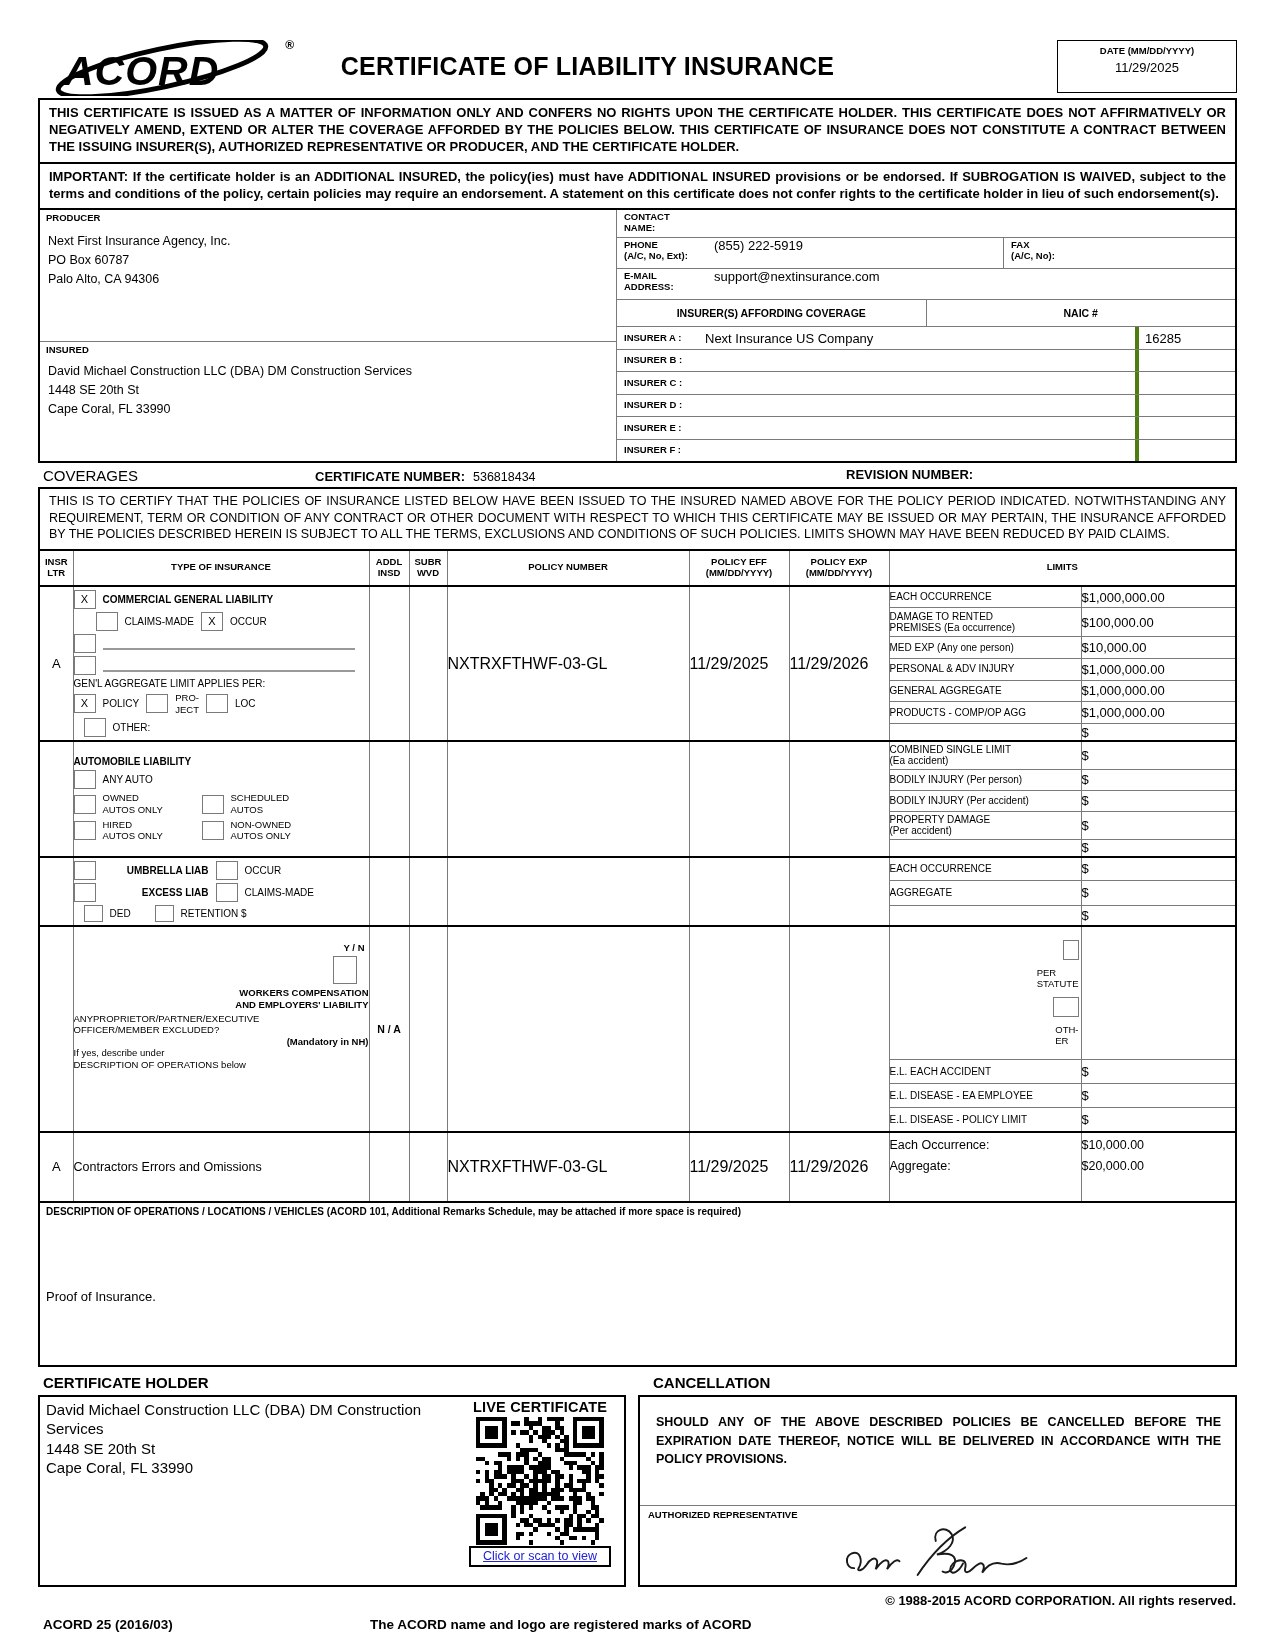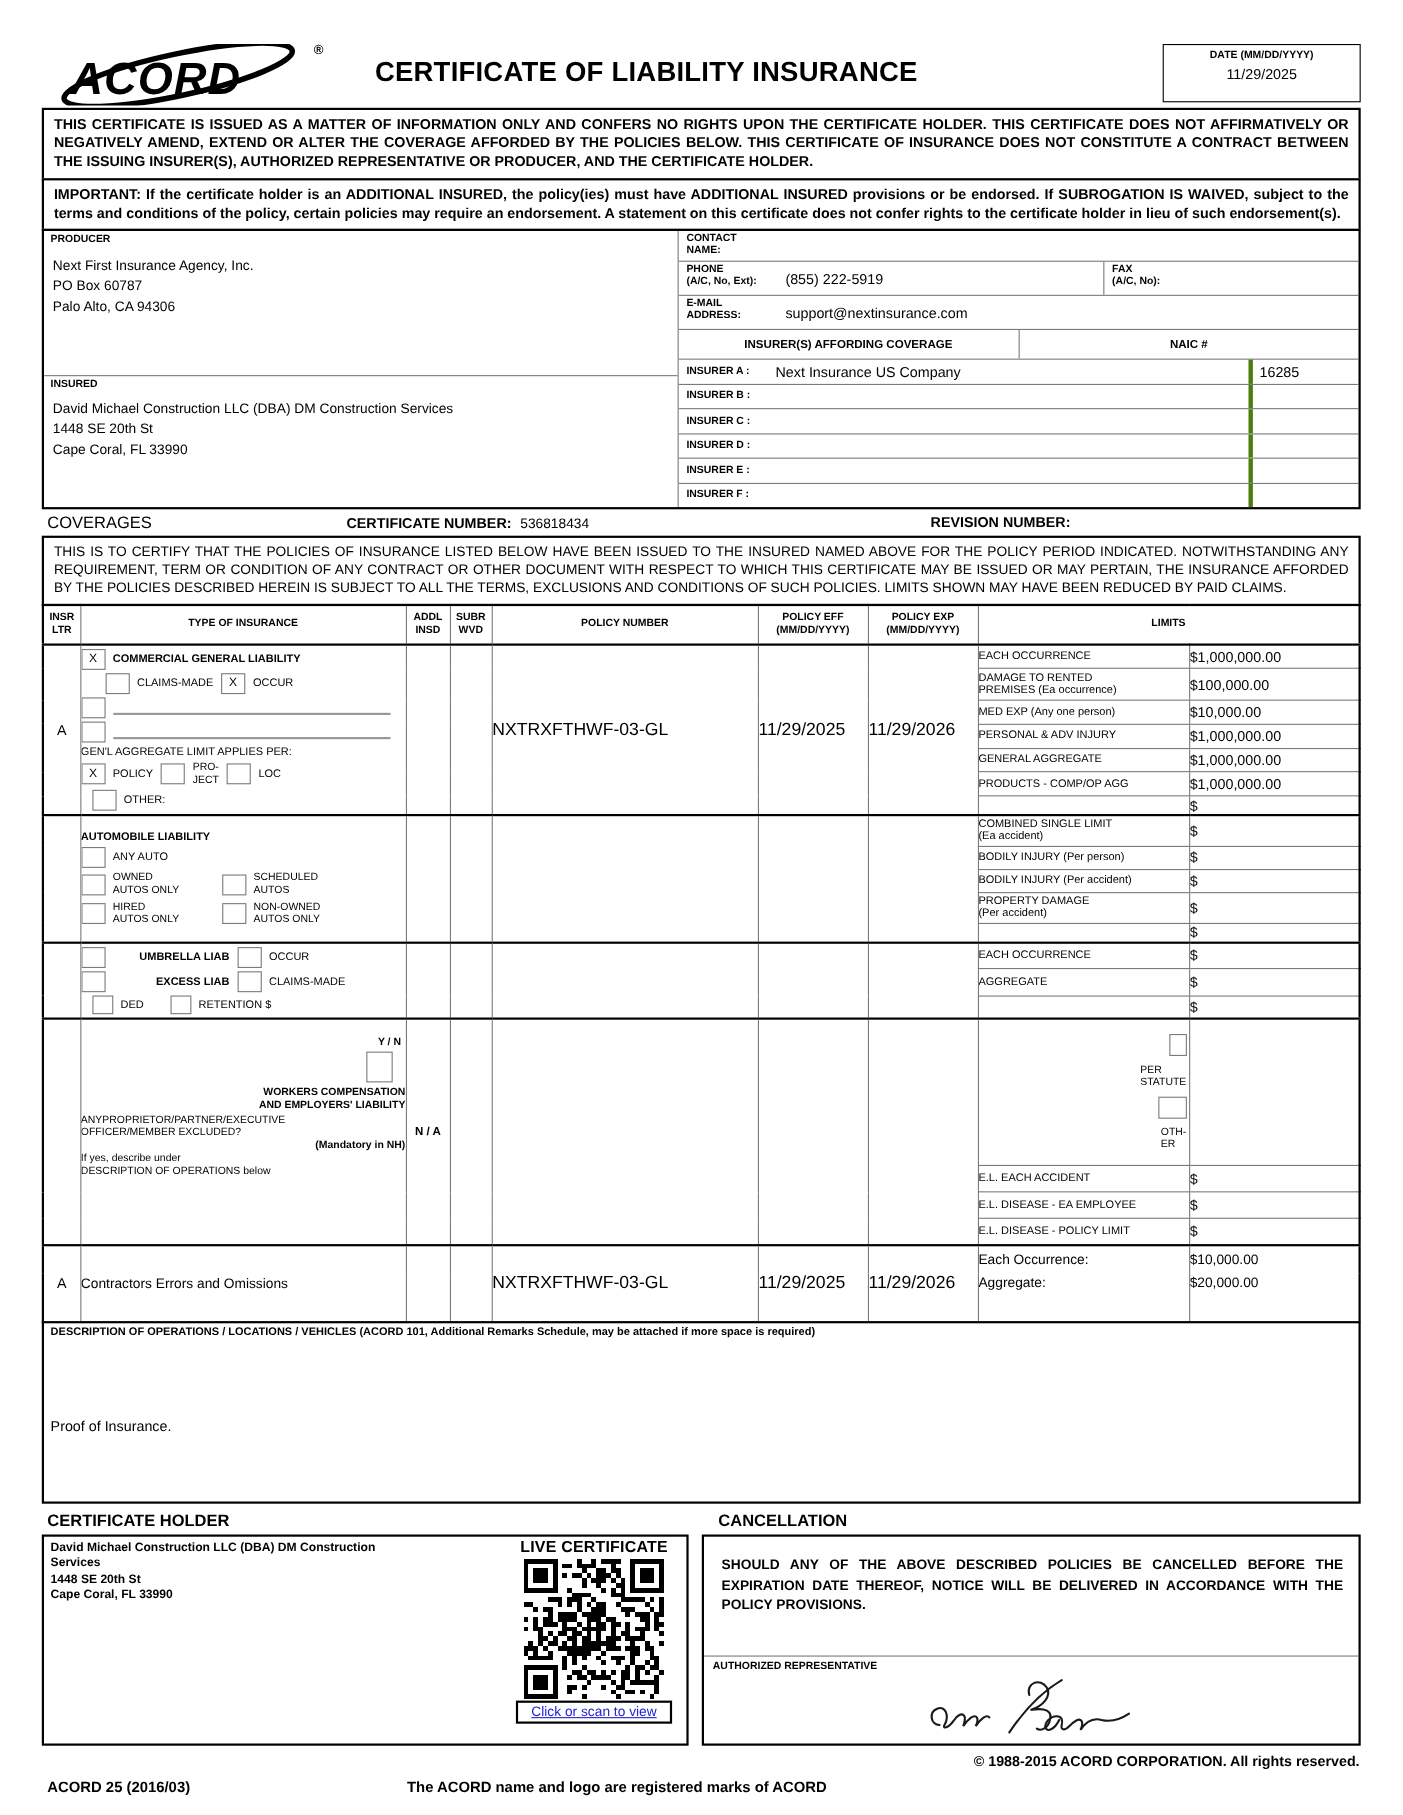--- a/index.html
+++ b/index.html
@@ -22,21 +22,21 @@
   .notice{padding:5px 9px 6px 9px;font-size:13px;font-weight:bold;line-height:1.3;text-align:justify;}
 
   
   .pc{display:grid;grid-template-columns:577px 1fr;}
   .pc-left{border-right:1px solid #7a7a7a;}
   .producer{height:132px;border-bottom:1px solid #7a7a7a;padding:3px 6px;box-sizing:border-box;}
   .insured{height:113px;padding:3px 6px;box-sizing:border-box;}
   .lbl{font-size:9.5px;font-weight:bold;line-height:1.15;}
   .addr{font-size:12.5px;line-height:1.35;margin-top:9px;}
   .addr div{margin:2px;}
-  .crow{display:flex;border-bottom:1px solid #7a7a7a;box-sizing:border-box;align-items:center;}
+  .crow{display:flex;border-bottom:1px solid #7a7a7a;box-sizing:border-box;}
   .crow .clab{flex:0 0 82px;align-self:stretch;padding:2px 0 0 7px;}
   .cval{font-size:13px;padding-left:8px;}
   .faxcell{flex:0 0 232px;border-left:1px solid #7a7a7a;align-self:stretch;padding:2px 0 0 7px;box-sizing:border-box;}
   .h28{height:28px}.h31{height:31px}
   .ihdr{display:flex;height:26px;border-bottom:1px solid #7a7a7a;}
   .ihdr .ic{flex:1;text-align:center;font-size:10.5px;font-weight:bold;line-height:26px;}
   .naic{flex:0 0 100px;border-left:1px solid #7a7a7a;box-sizing:border-box;}
   .irow{display:flex;height:21.5px;border-bottom:1px solid #7a7a7a;align-items:center;}
   .irow:last-child{border-bottom:none;}
   .irow .ilab{flex:0 0 88px;padding-left:7px;box-sizing:border-box;}
@@ -89,21 +89,21 @@
   .desc .dl{font-size:10px;font-weight:bold;}
   .desc .dt{font-size:13px;margin-top:72px;}
 
   
   .bh{display:flex;margin-top:4px;height:24px;align-items:center;}
   .bh .s1{width:588px;padding-left:5px;font-size:15px;font-weight:bold;}
   .bh .s2{margin-left:12px;padding-left:10px;font-size:15px;font-weight:bold;}
   .bottom{display:flex;gap:12px;}
   .holderbox{flex:0 0 588px;border:2px solid #000;box-sizing:border-box;height:192px;position:relative;padding:3px 6px;}
   .cancelbox{flex:1;border:2px solid #000;box-sizing:border-box;height:192px;display:flex;flex-direction:column;}
-  .holder-addr{font-size:11px;line-height:1.3;width:400px;font-weight:bold;}
+  .holder-addr{font-size:15px;line-height:1.3;width:400px;}
   .qrzone{position:absolute;right:8px;top:2px;width:152px;text-align:center;}
   .live{font-size:14.5px;font-weight:bold;letter-spacing:.2px;}
   .qrbox{width:128px;height:128px;margin:2px auto 0 auto;display:block;}
   .qrlink{border:2px solid #000;margin:1px auto 0 auto;width:142px;padding:0 2px;box-sizing:border-box;}
   .qrlink a{font-size:12.5px;color:#2222d6;text-decoration:underline;display:block;line-height:1.35;}
   .canceltext{padding:16px 14px 0 16px;font-size:12.5px;font-weight:bold;line-height:1.5;text-align:justify;flex:0 0 auto;height:84px;}
   .authzone{border-top:1px solid #7a7a7a;margin-top:8px;flex:1;padding:3px 8px;}
   .authlab{font-size:9.5px;font-weight:bold;}
   .sig{display:block;margin:-4px auto 0 auto;}
   .copyline{text-align:right;font-size:13px;font-weight:bold;margin-top:6px;padding-right:1px;}

